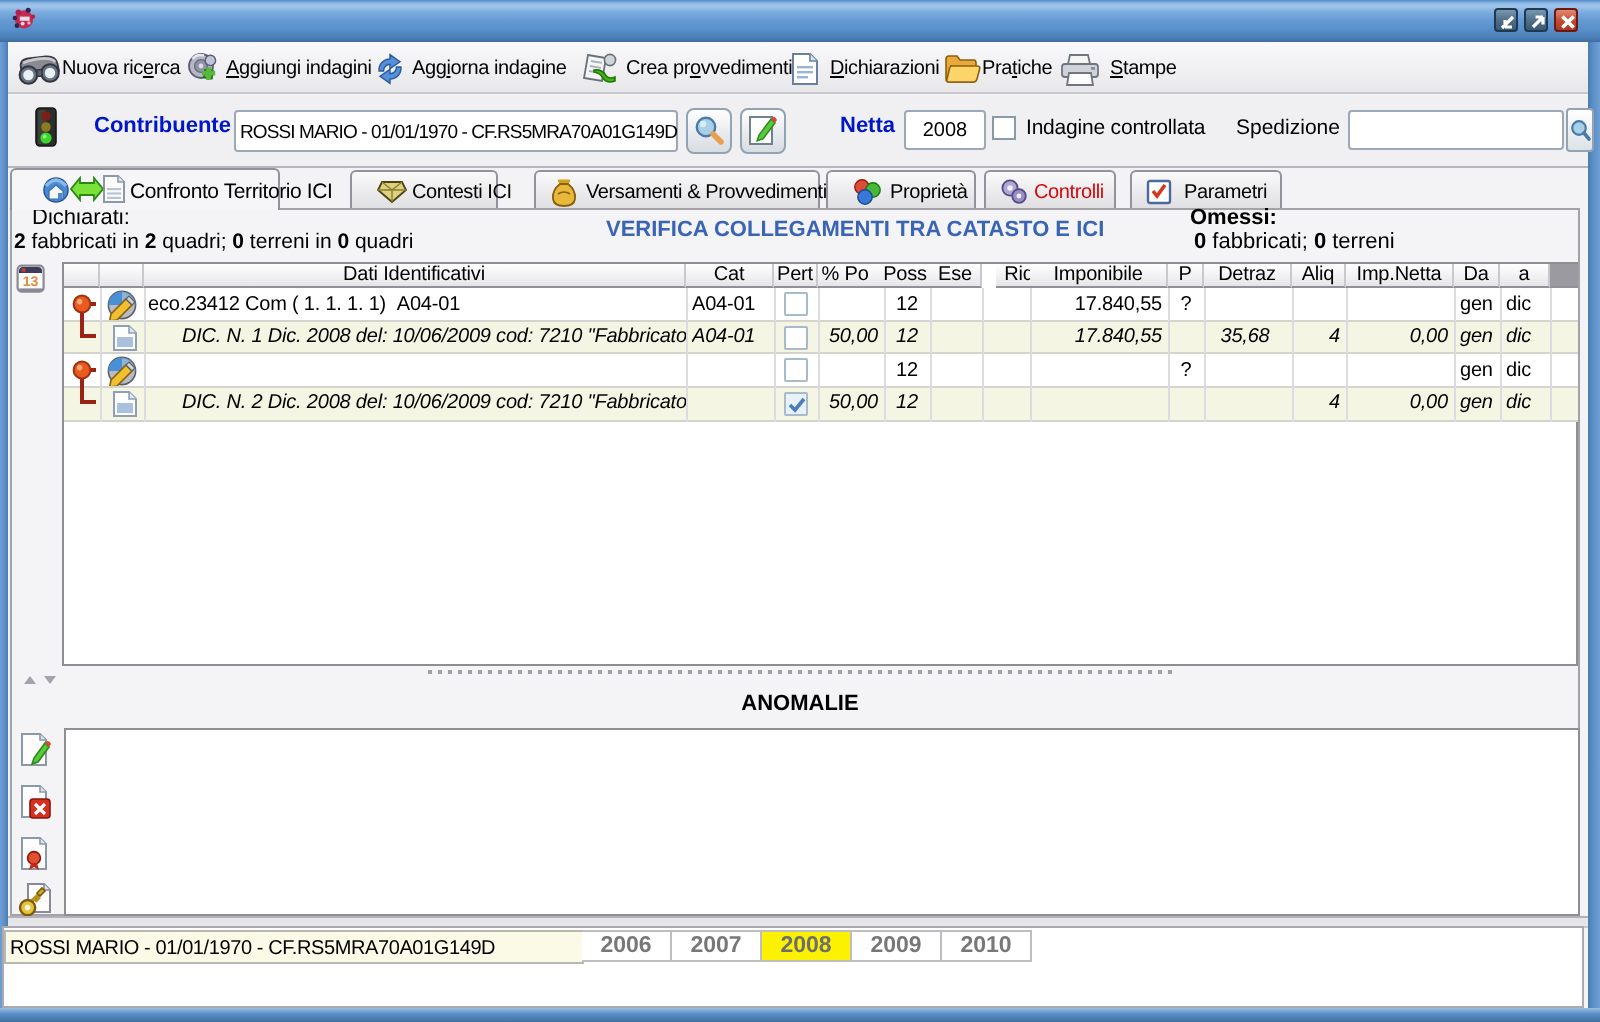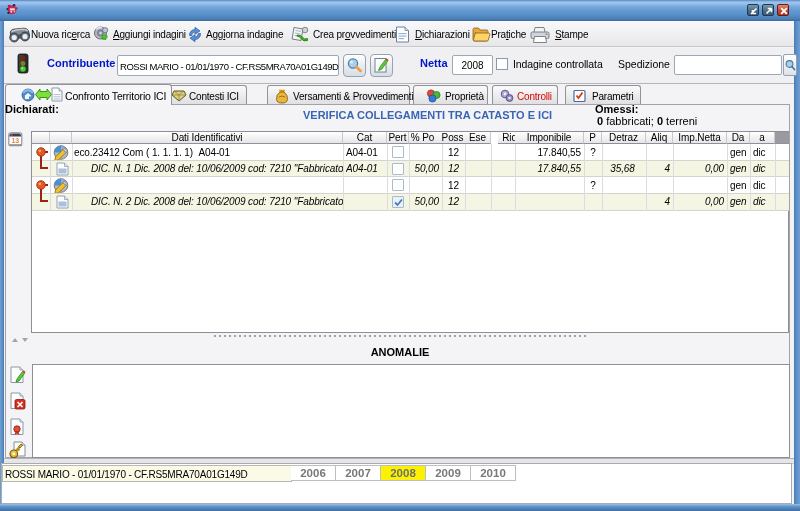--- a/index.html
+++ b/index.html
@@ -178,40 +178,40 @@
   <div class="abs" style="top:58px;left:618px;font-size:10.5px;white-space:nowrap">Spedizione</div>
   <div class="abs field" style="top:55px;left:674px;width:108px;height:20px"></div>
   <div class="abs" style="top:54px;left:783px;width:14px;height:22px;border:1px solid #93a3b3;border-radius:2px;background:linear-gradient(#ffffff,#dde2e7)">
     <svg width="12" height="20" viewBox="0 0 12 20">
         <circle cx="5.5" cy="9" r="3.4" fill="#a8d0e8" stroke="#4a7aa8" stroke-width="1.1"></circle>
         <path d="M8 11.5 L10.5 14.5" stroke="#4a7aa8" stroke-width="1.8" stroke-linecap="round"></path>
       </svg>
   </div>
   <div class="abs" id="page"></div>
   <div class="abs" id="tabbar">
-    <div class="tab active" style="left:1px;width:167px">
+    <div class="tab active" style="left:1px;width:135px">
       <svg style="position:absolute;top:3px;left:15px" width="14" height="14" viewBox="0 0 14 14">
         <circle cx="7" cy="7" r="6" fill="#4a8ad4" stroke="#2a5a9a" stroke-width="0.8"></circle>
         <path d="M2 5 Q4 2.5 7 2 Q10 2.5 12 5" fill="none" stroke="#8ab8ea" stroke-width="1.8"></path>
         <path d="M3.5 7.5 L7 4.5 L10.5 7.5 L10.5 11.5 L3.5 11.5 Z" fill="#f4f6f8" stroke="#3a6aa0" stroke-width="0.6"></path>
         <rect x="8" y="8.5" width="2" height="3" fill="#4a8ad4"></rect>
       </svg>
       <svg style="position:absolute;top:3px;left:29px" width="17" height="13" viewBox="0 0 17 13">
         <path d="M5 1 L5 3.5 L12 3.5 L12 1 L16.5 6.5 L12 12 L12 9.5 L5 9.5 L5 12 L0.5 6.5 Z" fill="#7ae03a" stroke="#2a8a10" stroke-width="0.9"></path>
       </svg>
       <svg style="position:absolute;top:2px;left:45px" width="12" height="15" viewBox="0 0 12 15">
         <path d="M1 1 L8 1 L11 4 L11 14 L1 14 Z" fill="#fcfcfc" stroke="#8a98a8" stroke-width="1"></path>
         <path d="M8 1 L8 4 L11 4" fill="#e0e8f0" stroke="#8a98a8" stroke-width="0.8"></path>
         <rect x="2.5" y="7" width="7" height="1.1" fill="#b8c4d4"></rect>
         <rect x="2.5" y="9.2" width="7" height="1.1" fill="#b8c4d4"></rect>
         <rect x="2.5" y="11.4" width="7" height="1.1" fill="#b8c4d4"></rect>
       </svg>
       <div class="tabtxt" style="left:59px;font-size:10.5px">Confronto Territorio ICI</div>
     </div>
-    <div class="tab" style="left:154px;width:89px">
+    <div class="tab" style="left:171px;width:74px">
       <svg style="position:absolute;top:4px;left:12px" width="16" height="12" viewBox="0 0 16 12">
         <path d="M3 1 L13 1 L15 5 L8 11 L1 5 Z" fill="#ddd080" stroke="#4a4412" stroke-width="0.9"></path>
         <path d="M3 1 L8 5 L13 1 M1 5 L8 5 L15 5 M8 5 L8 11" fill="none" stroke="#8a8030" stroke-width="0.7"></path>
       </svg>
       <div class="tabtxt" style="left:30px">Contesti ICI</div>
     </div>
     <div class="tab" style="left:263px;width:143px">
       <svg style="position:absolute;top:3px;left:7px" width="14" height="15" viewBox="0 0 14 15">
         <path d="M5 3 Q3 1 4.5 0.8 L9.5 0.8 Q11 1 9 3 Z" fill="#d4a018"></path>
         <path d="M5 3 L9 3 Q13 6 12.5 10.5 Q12 14 7 14 Q2 14 1.5 10.5 Q1 6 5 3 Z" fill="#e8b83a" stroke="#8a6010" stroke-width="0.9"></path>
@@ -238,21 +238,22 @@
     </div>
     <div class="tab" style="left:561px;width:76px">
       <svg style="position:absolute;top:3px;left:7px" width="13" height="14" viewBox="0 0 13 14">
         <rect x="1" y="1.5" width="11" height="11" rx="1" fill="#fff" stroke="#4a6a9a" stroke-width="1.2"></rect>
         <path d="M3.5 6.5 L5.5 9 L9.5 3.5" fill="none" stroke="#d43818" stroke-width="1.8"></path>
       </svg>
       <div class="tabtxt" style="left:26px">Parametri</div>
     </div>
   </div>
 
-  <div class="abs" style="top:103px;left:5px;font-weight:bold">Dichiarati:</div>
+  <div class="abs" style="top:103px;left:16px;font-weight:normal">Dichiarati:</div>
+  <div class="abs" style="top:115px;left:7px;font-size:10.5px"><b>2</b> fabbricati in <b>2</b> quadri; <b>0</b> terreni in <b>0</b> quadri</div>
   <div class="abs" style="top:109px;left:303px;color:#3a64b4;font-weight:bold;font-size:11px">VERIFICA COLLEGAMENTI TRA CATASTO E ICI</div>
   <div class="abs" style="top:103px;left:595px;font-weight:bold">Omessi:</div>
   <div class="abs" style="top:115px;left:597px;font-size:11px"><b>0</b> fabbricati; <b>0</b> terreni</div>
   <div class="abs" id="grid">
 
     <div class="hdrcell" style="left:0;width:18px"></div>
     <div class="hdrcell" style="left:18px;width:22px"></div>
     <div class="hdrcell" style="left:40px;width:271px">Dati Identificativi</div>
     <div class="hdrcell" style="left:311px;width:44px">Cat</div>
     <div class="hdrcell" style="left:355px;width:22px">Pert</div>

